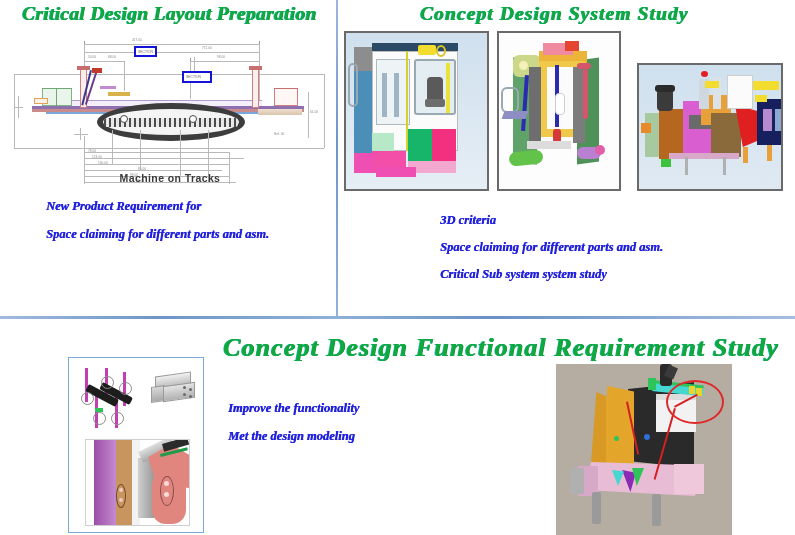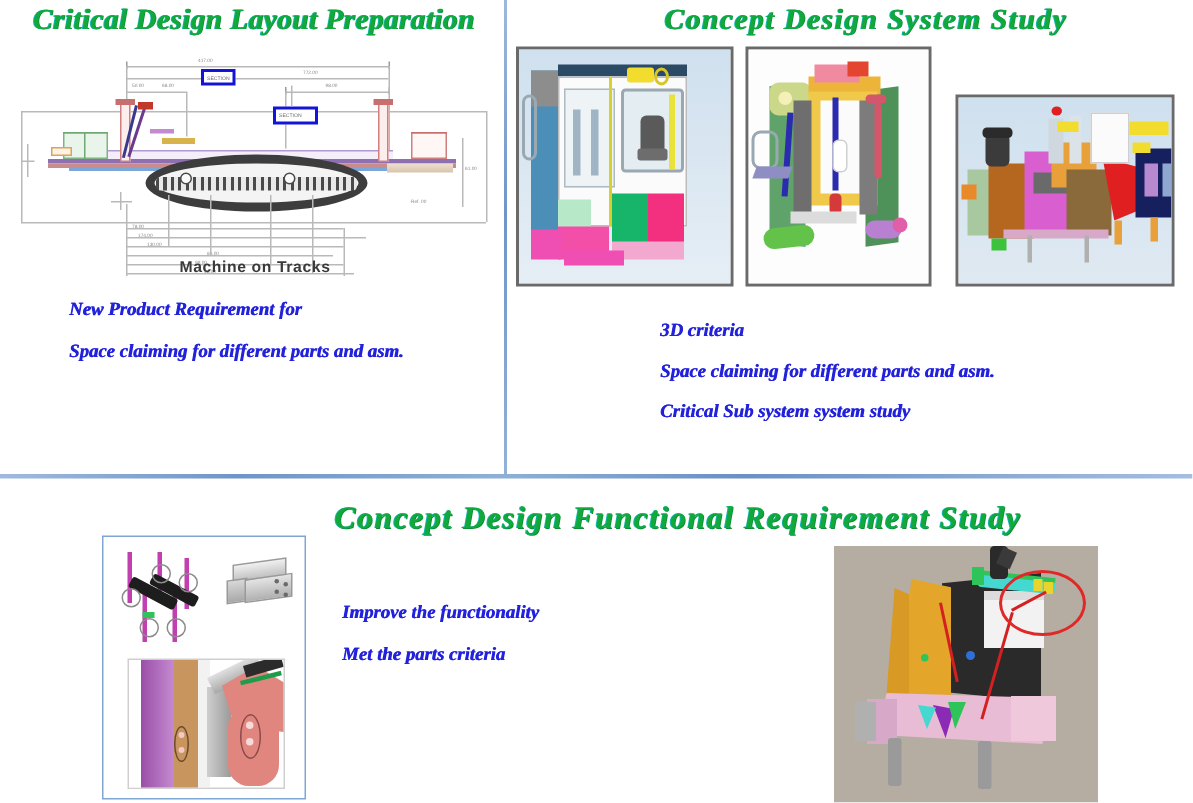--- a/index.html
+++ b/index.html
@@ -21,22 +21,22 @@
     position: absolute;
     font-family: "Liberation Serif", serif;
     font-style: italic;
     font-weight: bold;
     color: #11a83c;
     white-space: nowrap;
     text-shadow: -0.6px 0 0 #12b7b0, 0.5px 0.4px 0 #0d8f33;
     letter-spacing: 0.3px;
   }
   #title-layout { left: 22px; top: 3px; font-size: 19.5px; }
-  #title-system { left: 443px; top: 3px; font-size: 19.5px; letter-spacing: 1.1px; }
-  #title-functional { left: 223px; top: 333px; font-size: 21px; letter-spacing: 1.1px; }
+  #title-system { left: 420px; top: 3px; font-size: 19.5px; letter-spacing: 1.1px; }
+  #title-functional { left: 223px; top: 333px; font-size: 26px; letter-spacing: 1.1px; }
 
   
   .btext {
     position: absolute;
     font-family: "Liberation Serif", serif;
     font-style: italic;
     font-weight: bold;
     color: #2222dd;
     white-space: nowrap;
     font-size: 12.5px;
@@ -413,21 +413,21 @@
       <div class="sk" style="left:33px; top:48px; width:4px; height:4px; background:#f2c8c8;border-radius:50%;"></div>
       <div class="sk" style="left:33px; top:58px; width:4px; height:4px; background:#f2c8c8;border-radius:50%;"></div>
       <div class="sk" style="left:74px; top:36px; width:14px; height:30px;
            border:1px solid #8a4a4a; border-radius:50%; background:transparent;"></div>
       <div class="sk" style="left:78px; top:41px; width:5px; height:5px; background:#f7dada;border-radius:50%;"></div>
       <div class="sk" style="left:78px; top:52px; width:5px; height:5px; background:#f7dada;border-radius:50%;"></div>
     </div>
   </div>
 
   <div class="btext" style="left:228px; top:401px;">Improve the functionality</div>
-  <div class="btext" style="left:228px; top:429px;">Met the parts criteria</div>
+  <div class="btext" style="left:228px; top:429px;">Met the design modeling</div>
 
   <div style="position:absolute;left:556px;top:364px;width:176px;height:171px;background:#b5ada2;overflow:hidden;">
     <div class="sk" style="left:12px; top:4px; width:150px; height:160px; background:#b5ada2;"></div>
 
     <div class="sk" style="left:72px; top:18px; width:66px; height:86px; background:#2a2a2a;
          clip-path:polygon(0 8%,100% 0,100% 100%,0 92%);"></div>
 
     <div class="sk" style="left:44px; top:22px; width:34px; height:92px; background:#e3a52a;
          clip-path:polygon(22% 0,100% 6%,100% 100%,0 88%);"></div>
     <div class="sk" style="left:34px; top:28px; width:16px; height:84px; background:#d89a24;

